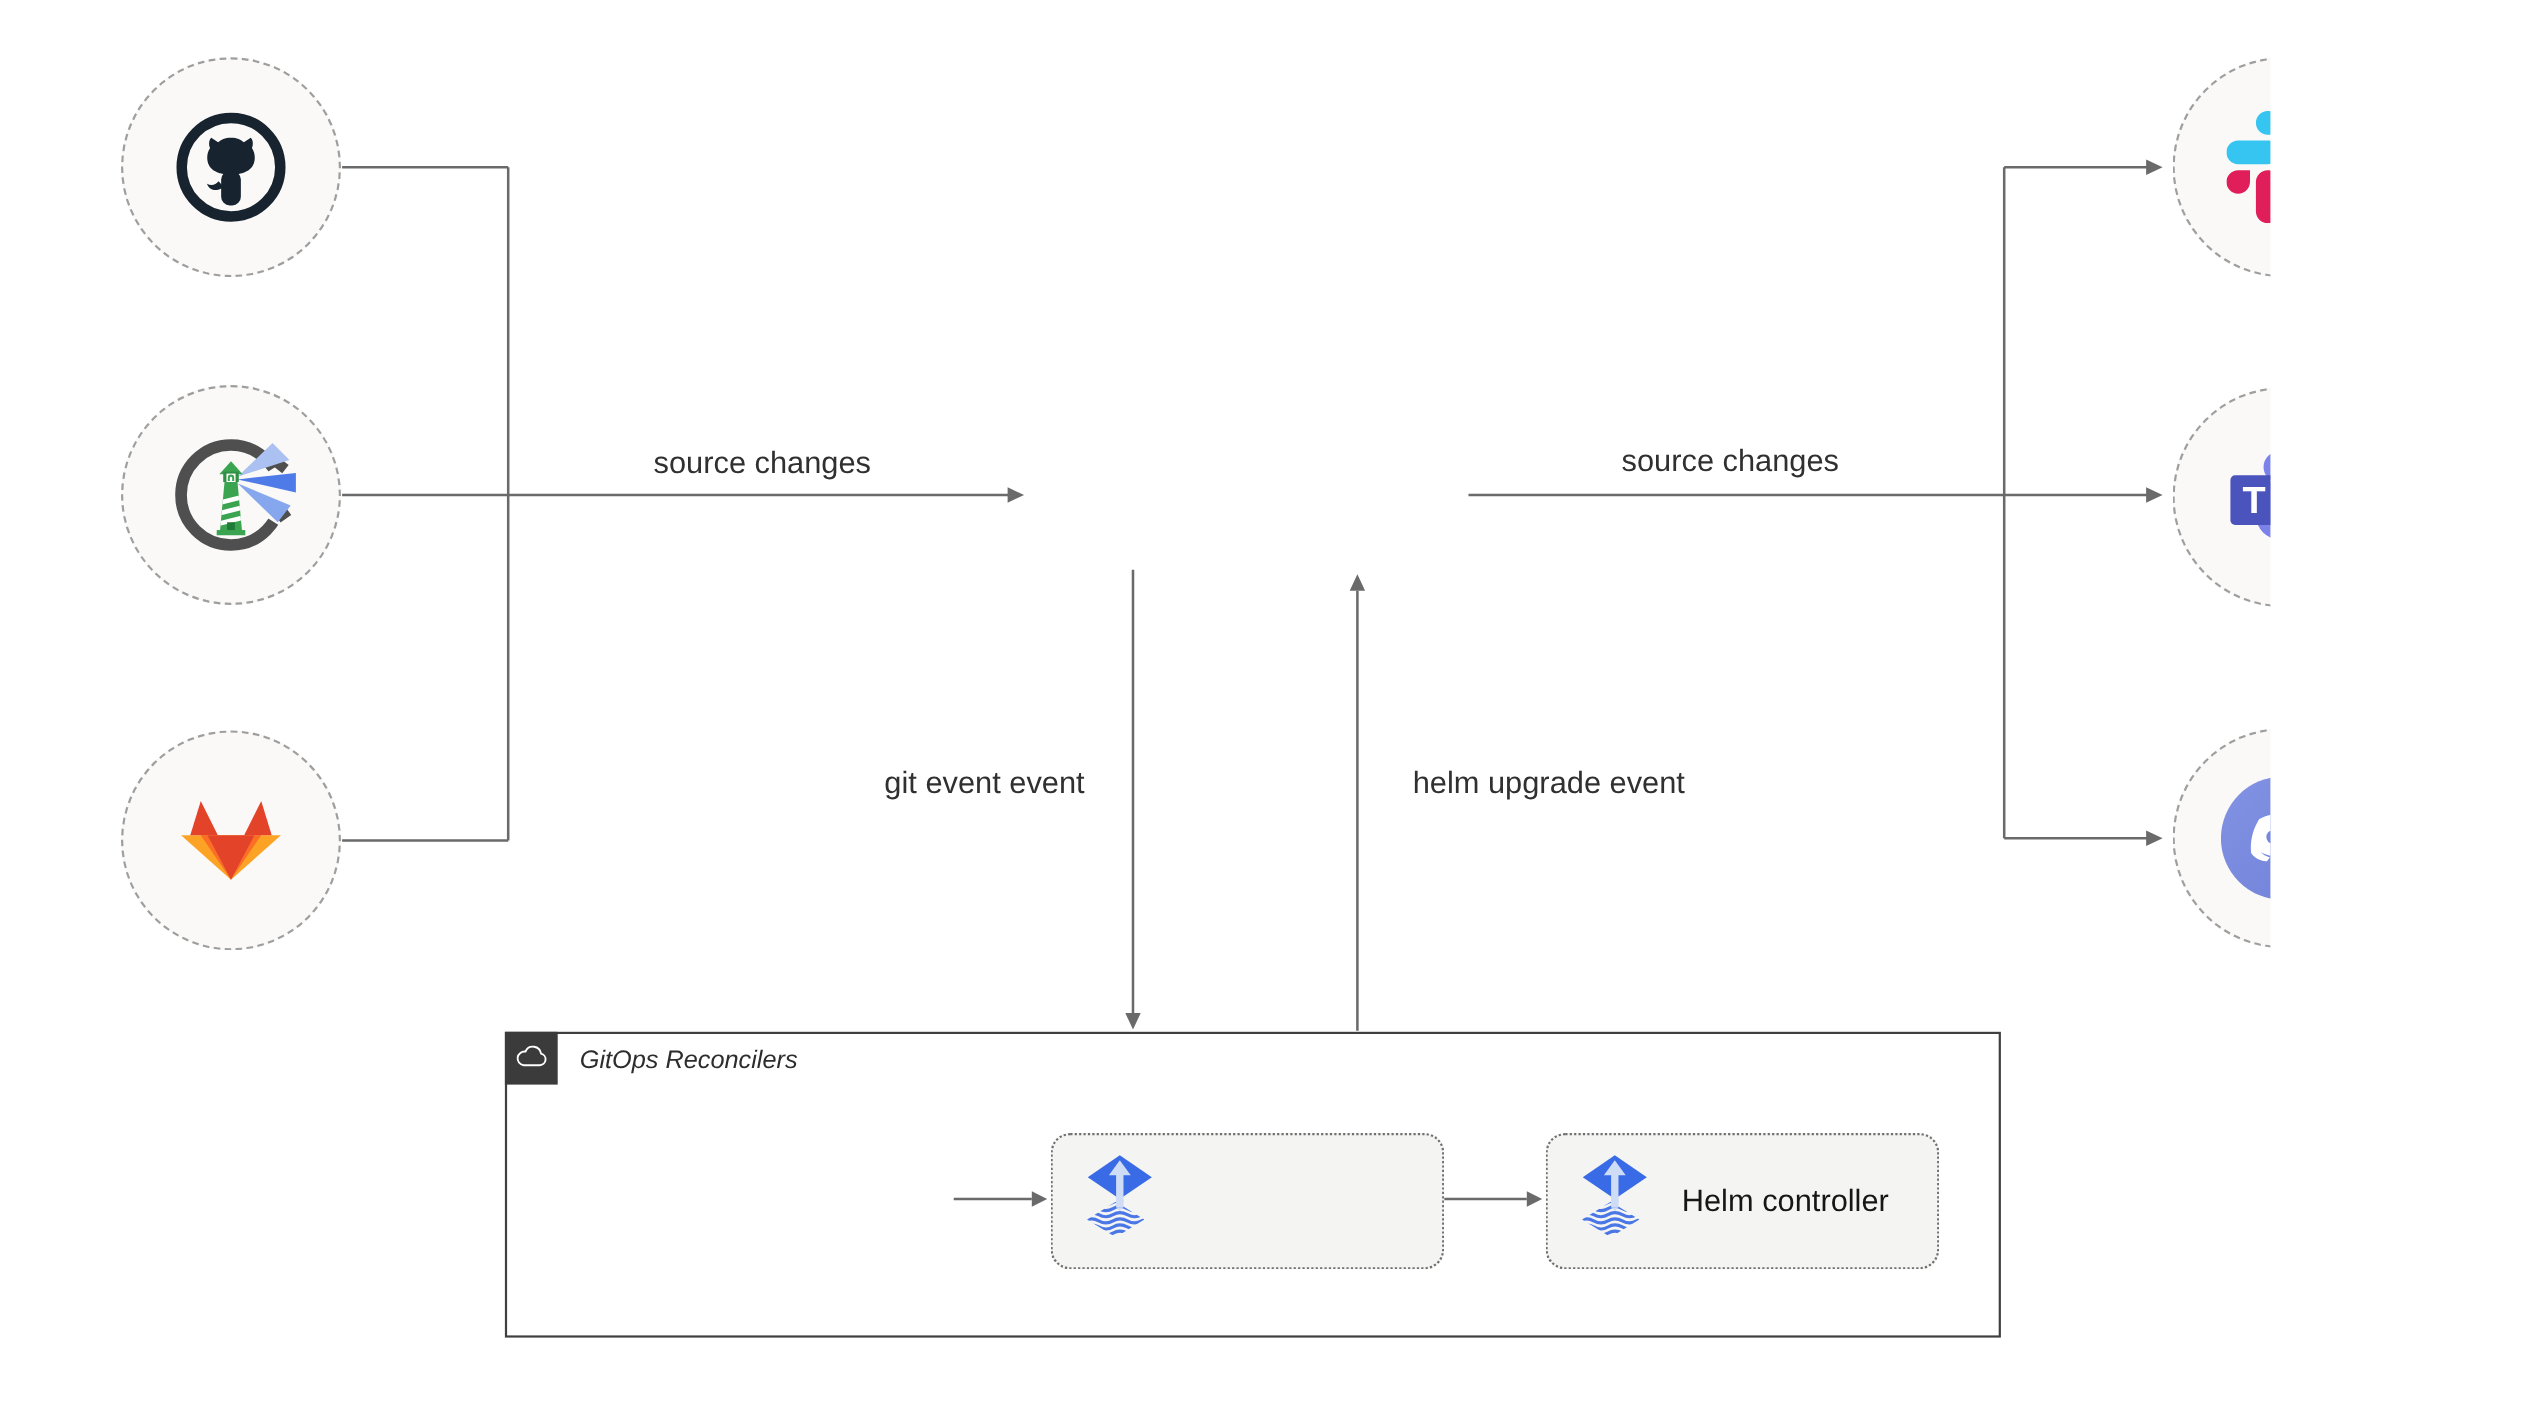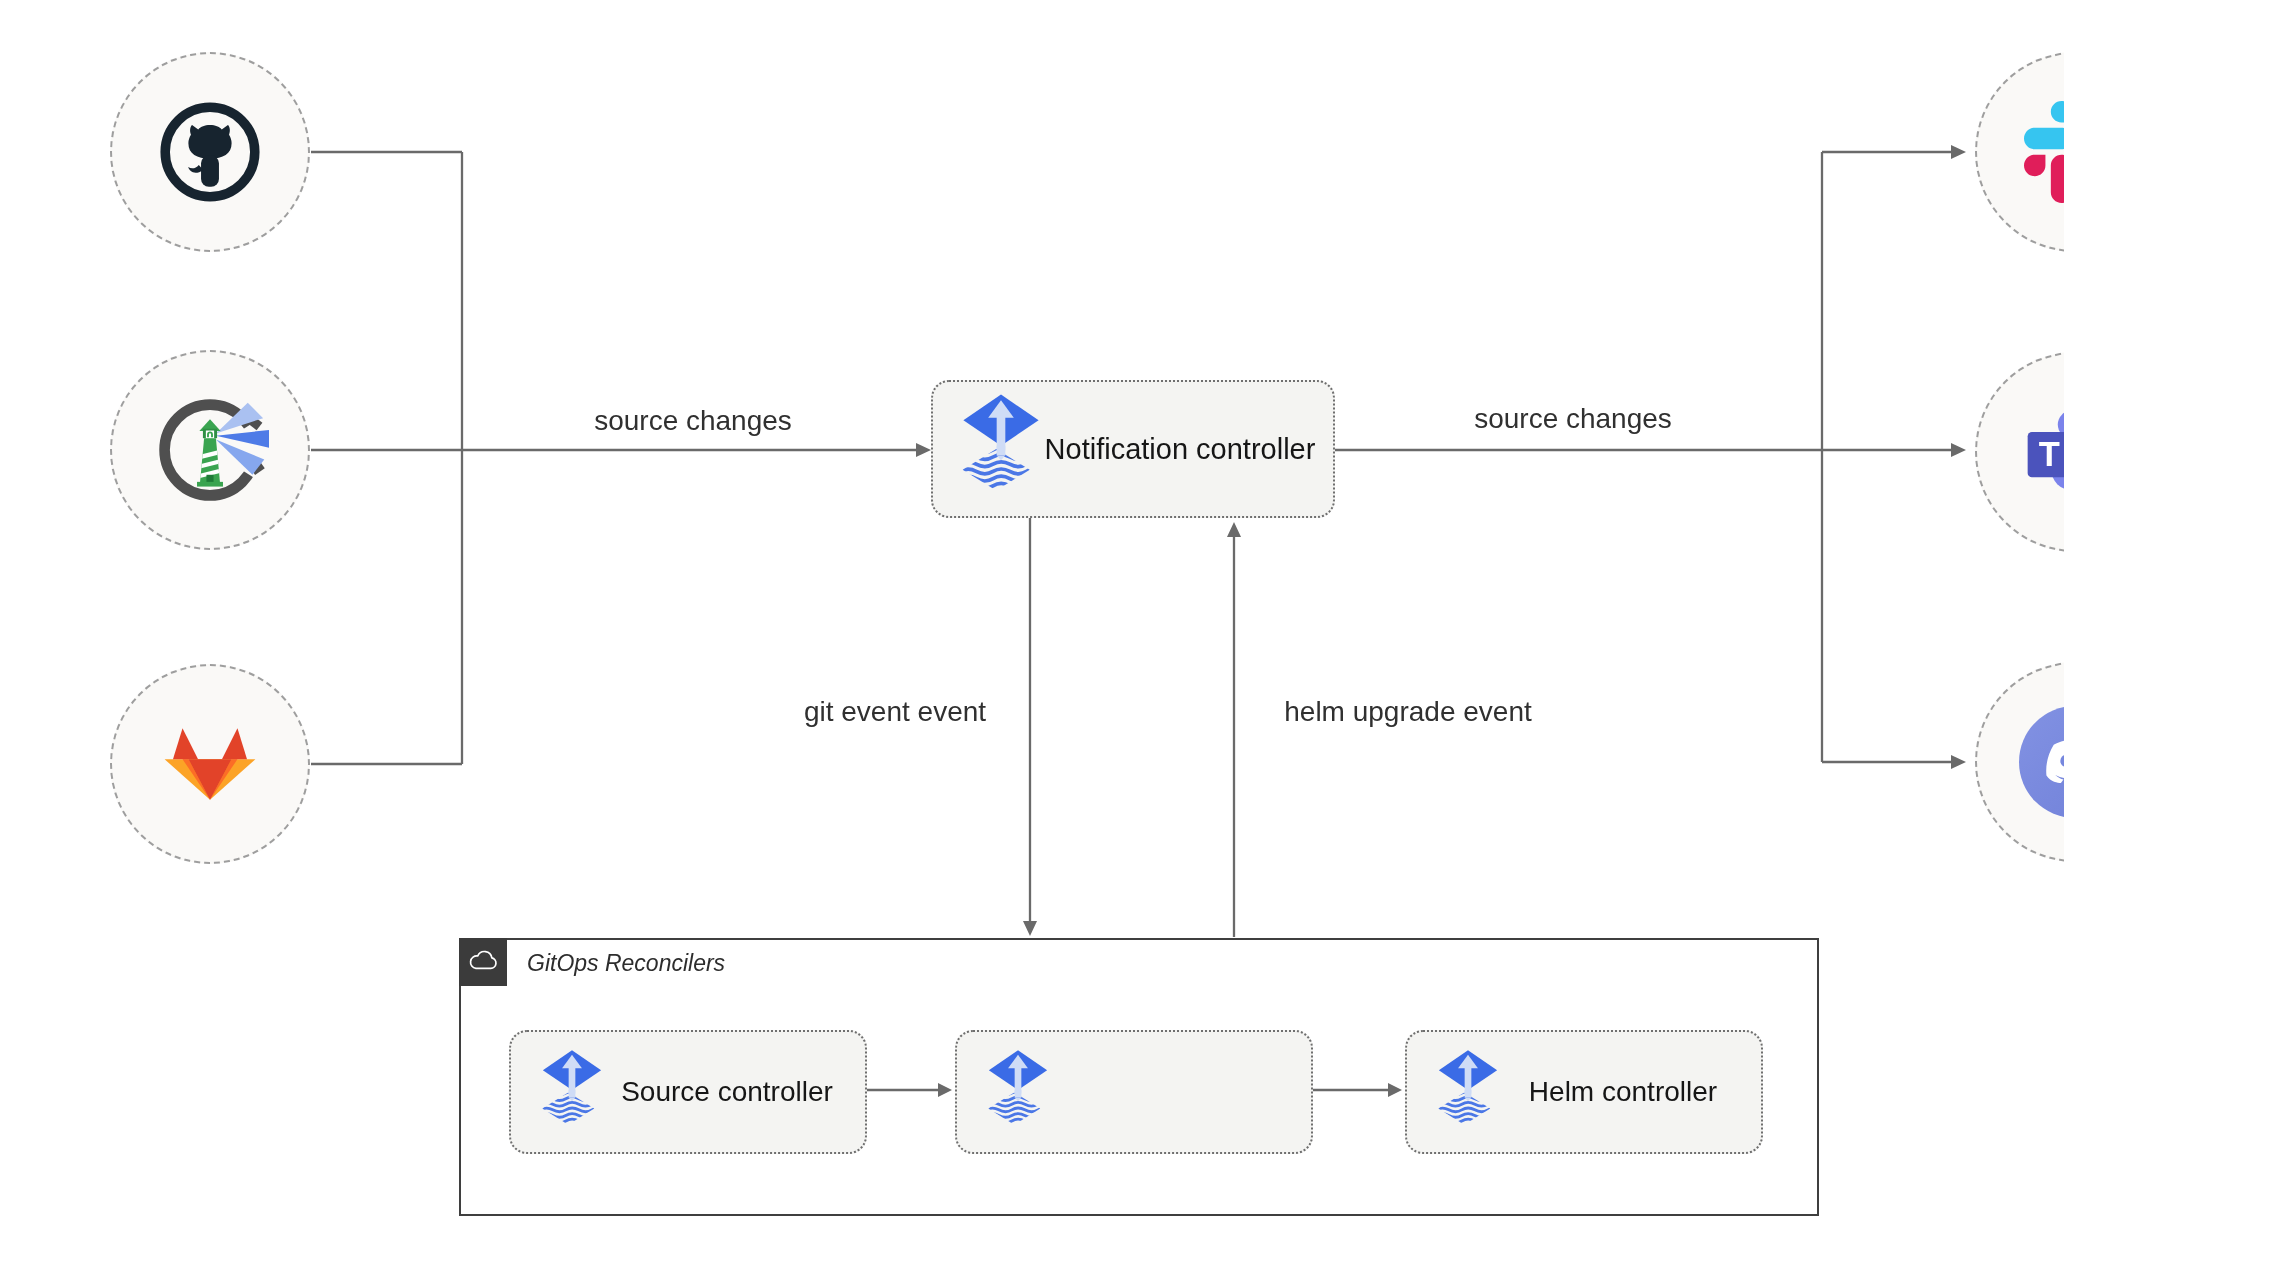--- a/index.html
+++ b/index.html
@@ -150,26 +150,20 @@
       <polygon points="27,6 40,32 19,32" fill="#e24329"></polygon>
       <polygon points="73,6 81,32 60,32" fill="#e24329"></polygon>
     </svg>
   </div>
 
   <div class="edge-label" style="left:693px;top:421px">source changes</div>
   <div class="edge-label" style="left:1573px;top:419px">source changes</div>
   <div class="edge-label" style="left:895px;top:712px">git event event</div>
   <div class="edge-label" style="left:1408px;top:712px">helm upgrade event</div>
 
-  <div class="ctrl-box notif">
-    <svg class="flux-lg" viewBox="0 0 100 140">
-        <use href="#flux"></use>
-      </svg>
-    <div class="ctrl-label">Notification controller</div>
-  </div>
 
   <div class="circle" style="left:1975px;top:52px">
     <svg width="102" height="102" viewBox="0 0 122.8 122.8">
       <path d="M25.8 77.6c0 7.1-5.8 12.9-12.9 12.9S0 84.7 0 77.6s5.8-12.9 12.9-12.9h12.9v12.9zM32.3 77.6c0-7.1 5.8-12.9 12.9-12.9s12.9 5.8 12.9 12.9v32.3c0 7.1-5.8 12.9-12.9 12.9s-12.9-5.8-12.9-12.9V77.6z" fill="#E01E5A"></path>
       <path d="M45.2 25.8c-7.1 0-12.9-5.8-12.9-12.9S38.1 0 45.2 0s12.9 5.8 12.9 12.9v12.9H45.2zM45.2 32.3c7.1 0 12.9 5.8 12.9 12.9s-5.8 12.9-12.9 12.9H12.9C5.8 58.1 0 52.3 0 45.2s5.8-12.9 12.9-12.9h32.3z" fill="#36C5F0"></path>
       <path d="M97 45.2c0-7.1 5.8-12.9 12.9-12.9s12.9 5.8 12.9 12.9-5.8 12.9-12.9 12.9H97V45.2zM90.5 45.2c0 7.1-5.8 12.9-12.9 12.9s-12.9-5.8-12.9-12.9V12.9C64.7 5.8 70.5 0 77.6 0s12.9 5.8 12.9 12.9v32.3z" fill="#2EB67D"></path>
       <path d="M77.6 97c7.1 0 12.9 5.8 12.9 12.9s-5.8 12.9-12.9 12.9-12.9-5.8-12.9-12.9V97h12.9zM77.6 90.5c-7.1 0-12.9-5.8-12.9-12.9s5.8-12.9 12.9-12.9h32.3c7.1 0 12.9 5.8 12.9 12.9s-5.8 12.9-12.9 12.9H77.6z" fill="#ECB22E"></path>
     </svg>
   </div>
 
@@ -194,26 +188,20 @@
   </div>
 
   <div class="group">
     <div class="badge">
       <svg width="34" height="34" viewBox="0 0 48 48">
         <path d="M14 33 h21 a7.5 7.5 0 0 0 1.5-14.8 A10.5 10.5 0 0 0 16.5 15.5 A8.8 8.8 0 0 0 14 33 Z" fill="none" stroke="#ffffff" stroke-width="2.4" stroke-linejoin="round"></path>
       </svg>
     </div>
     <div class="group-title">GitOps Reconcilers</div>
 
-    <div class="ctrl-box src-box">
-      <svg class="flux-sm" viewBox="0 0 100 140">
-          <use href="#flux"></use>
-        </svg>
-      <div class="ctrl-label">Source controller</div>
-    </div>
 
     <div class="ctrl-box kus-box">
       <svg class="flux-sm" viewBox="0 0 100 140">
           <use href="#flux"></use>
         </svg>
     </div>
 
     <div class="ctrl-box helm-box">
       <svg class="flux-sm" viewBox="0 0 100 140">
           <use href="#flux"></use>

